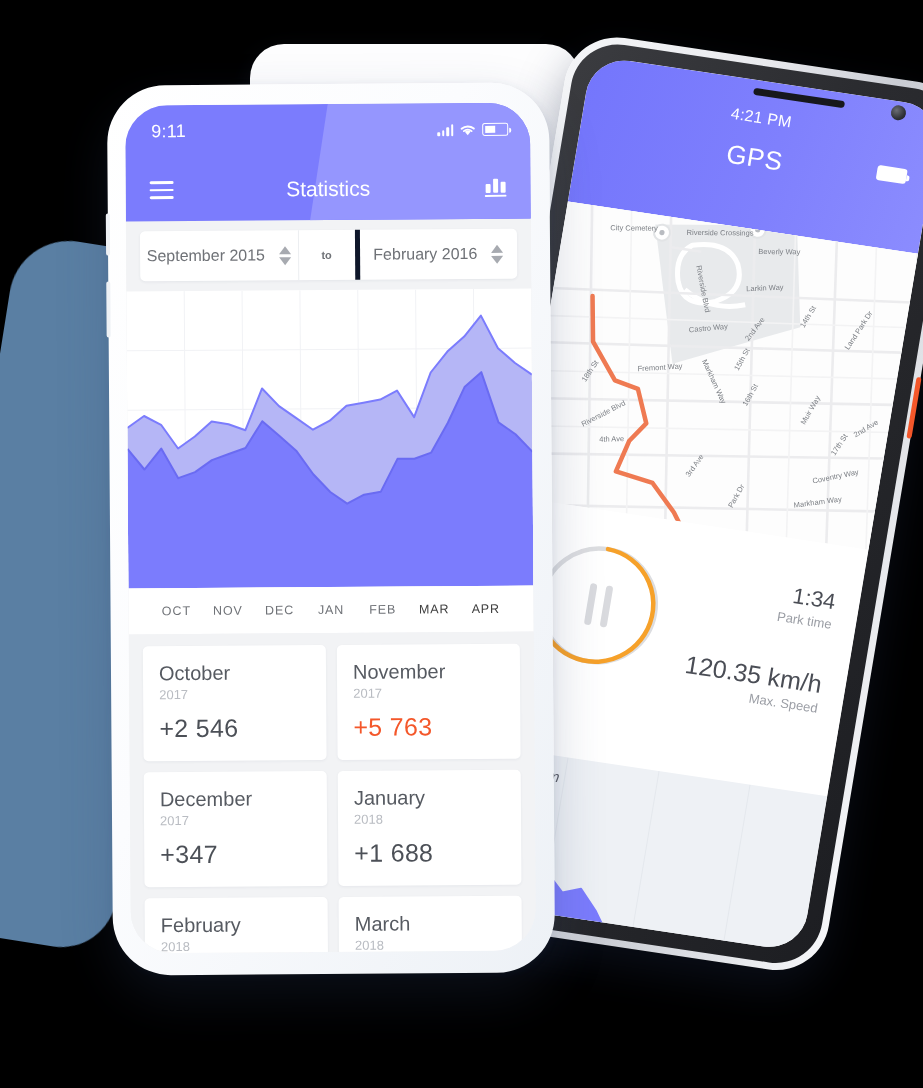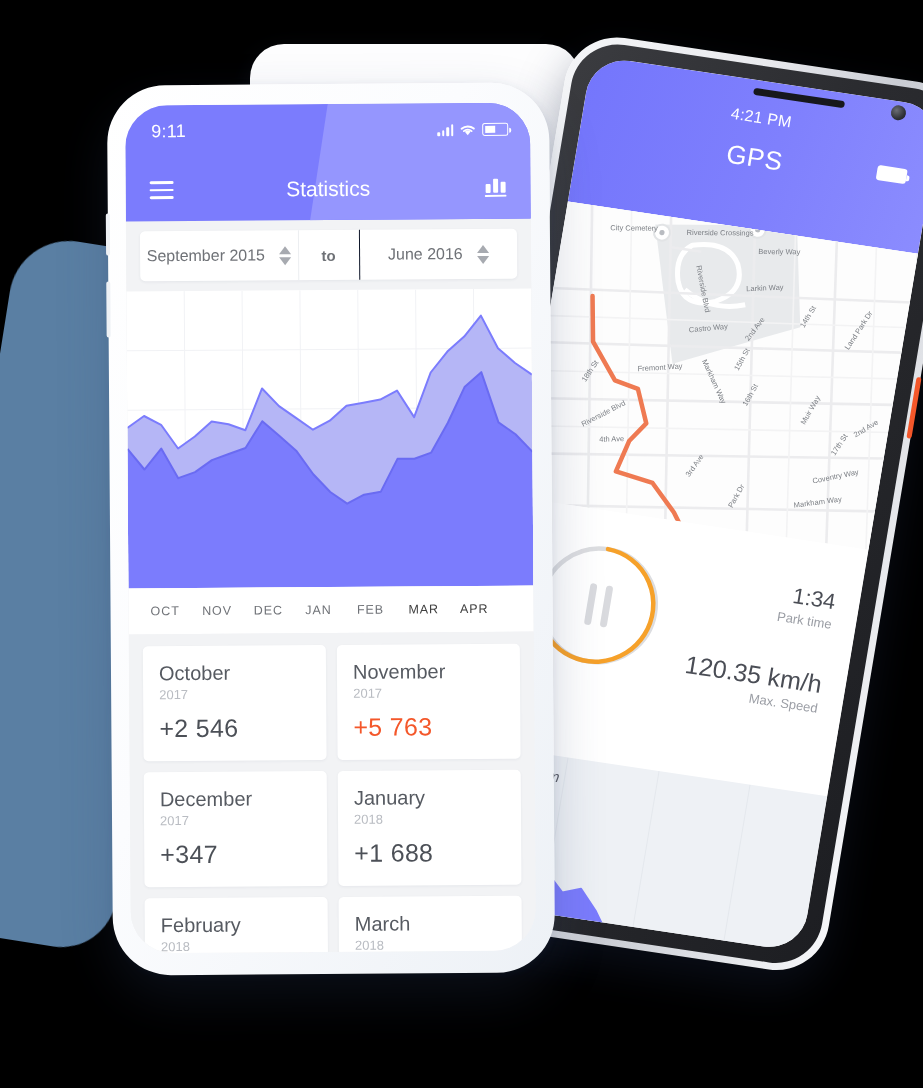--- a/index.html
+++ b/index.html
@@ -264,22 +264,22 @@
     display: flex; align-items: stretch;
     box-shadow: 0 1px 3px rgba(40,50,80,0.07);
   }
   .date-cell {
     flex: 1; display:flex; align-items:center; justify-content:center;
     gap: 14px; position: relative;
   }
   .date-cell .dtxt { font-size: 16px; color: #6f7277; }
   .to-cell {
     width: 62px; display:flex; align-items:center; justify-content:center;
-    font-size: 15px; color: #6f7277;
-    border-left: 1px solid #eceef1; border-right: 1px solid #0f172a; font-weight: bold;
+    font-size: 11px; color: #6f7277;
+    border-left: 1px solid #eceef1; border-right: 5px solid #0f172a; font-weight: bold;
   }
   .stepper { display:flex; flex-direction:column; gap:3px; }
   .stepper .up, .stepper .dn {
     width: 0; height: 0;
     border-left: 6.5px solid transparent;
     border-right: 6.5px solid transparent;
   }
   .stepper .up { border-bottom: 8px solid #a7aab0; }
   .stepper .dn { border-top: 8px solid #a7aab0; }
 
@@ -290,21 +290,21 @@
     background: #fff;
     overflow: hidden;
   }
   .st-chart svg { display:block; width:100%; height:100%; }
   .st-months {
     height: 46px; background: #fff;
     display: flex; align-items: center;
     padding: 0 22px;
   }
   .st-months span {
-    flex: 1; text-align: left;
+    flex: 1; text-align: center;
     font-size: 12.5px; color: #6f7277; letter-spacing: .9px;
   }
   .st-months span.dim { color: #404040; }
 
   
   .st-cards {
     padding: 12px 14px;
     display: grid;
     grid-template-columns: 1fr 1fr;
     gap: 11px;
@@ -491,21 +491,21 @@
           <div class="daterow-inner">
             <div class="date-cell">
               <span class="dtxt">September 2015</span>
               <span class="stepper">
                   <span class="up"></span>
                   <span class="dn"></span>
                 </span>
             </div>
             <div class="to-cell">to</div>
             <div class="date-cell">
-              <span class="dtxt">June 2016</span>
+              <span class="dtxt">February 2016</span>
               <span class="stepper">
                   <span class="up"></span>
                   <span class="dn"></span>
                 </span>
             </div>
           </div>
         </div>
 
         <div class="st-chart">
           <svg id="stats-svg" viewBox="0 0 404 297" preserveAspectRatio="none">

